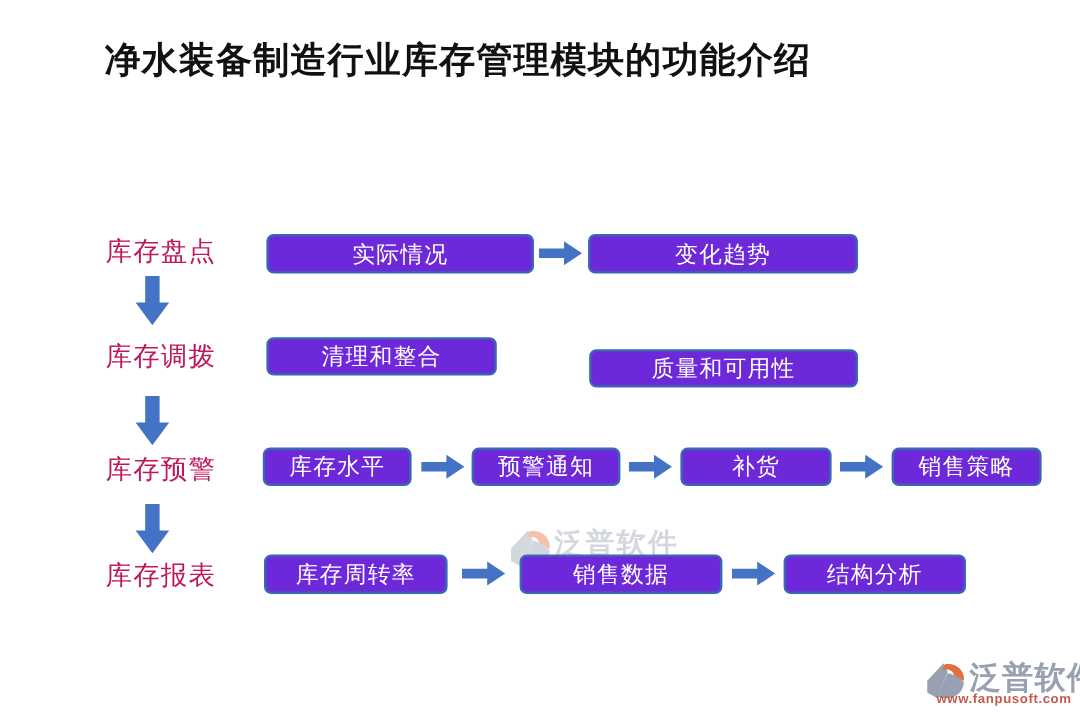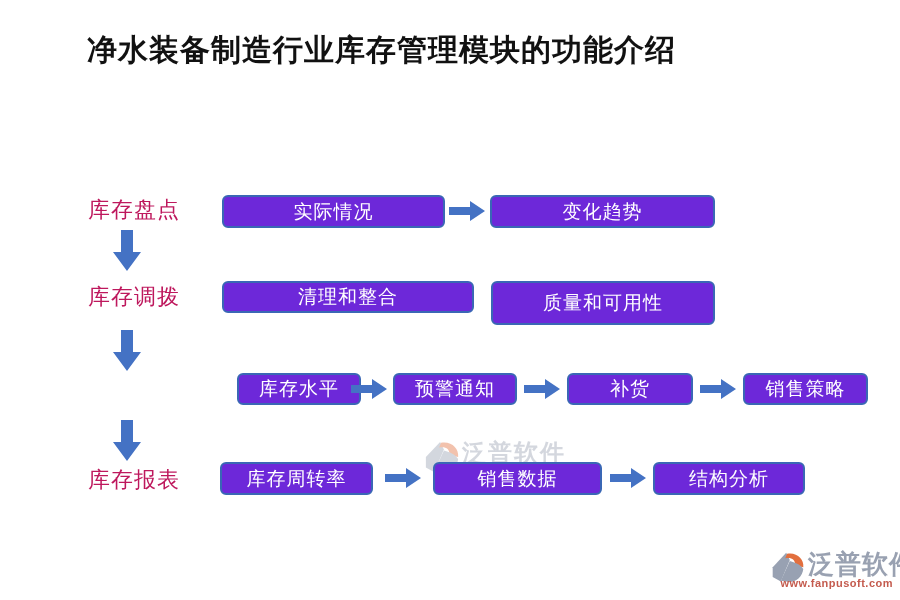--- a/index.html
+++ b/index.html
@@ -59,42 +59,43 @@
       <path d="M3 17 L18 1 L22 9 L12 33 L3 28 Z" fill="#98a1b2"></path>
       <path d="M19 2 C30 0 38 8 37 17 L28 15 C28 8 24 6 17 7 Z" fill="#e26f3e"></path>
       <path d="M37 19 C36 28 28 35 18 33 L12 32 L22 10 C29 12 34 14 37 19 Z" fill="#98a1b2"></path>
     </svg>
     <span class="wm-brand">泛普软件</span>
     <span class="wm-sub">FANPUSOFT</span>
   </div>
 
   <div class="row-label" style="top:195px">库存盘点</div>
   <div class="row-label" style="top:282px">库存调拨</div>
+  <div class="row-label" style="top:376px">库存预警</div>
   <div class="row-label" style="top:465px">库存报表</div>
 
   <svg class="down-arrow" style="top:230px" width="28" height="41" viewBox="0 0 28 41">
     <polygon points="8,0 20,0 20,22 28,22 14,41 0,22 8,22" fill="#4472c4"></polygon>
   </svg>
   <svg class="down-arrow" style="top:330px" width="28" height="41" viewBox="0 0 28 41">
     <polygon points="8,0 20,0 20,22 28,22 14,41 0,22 8,22" fill="#4472c4"></polygon>
   </svg>
   <svg class="down-arrow" style="top:420px" width="28" height="41" viewBox="0 0 28 41">
     <polygon points="8,0 20,0 20,22 28,22 14,41 0,22 8,22" fill="#4472c4"></polygon>
   </svg>
 
   <div class="box" style="left:222px;top:195px;width:223px">实际情况</div>
   <svg class="harrow" style="left:449px;top:201px" width="36" height="20" viewBox="0 0 36 20">
     <polygon points="0,6 21,6 21,0 36,10 21,20 21,14 0,14" fill="#4472c4"></polygon>
   </svg>
   <div class="box" style="left:490px;top:195px;width:225px">变化趋势</div>
 
-  <div class="box" style="left:222px;top:281px;width:252px;height:32px">清理和整合</div>
-  <div class="box" style="left:491px;top:281px;width:224px;height:44px">质量和可用性</div>
+  <div class="box" style="left:222px;top:281px;width:192px;height:32px">清理和整合</div>
+  <div class="box" style="left:491px;top:291px;width:224px;height:32px">质量和可用性</div>
 
-  <div class="box" style="left:237px;top:373px;width:124px;height:32px">库存水平</div>
+  <div class="box" style="left:219px;top:373px;width:124px;height:32px">库存水平</div>
   <svg class="harrow" style="left:351px;top:379px" width="36" height="20" viewBox="0 0 36 20">
     <polygon points="0,6 21,6 21,0 36,10 21,20 21,14 0,14" fill="#4472c4"></polygon>
   </svg>
   <div class="box" style="left:393px;top:373px;width:124px;height:32px">预警通知</div>
   <svg class="harrow" style="left:524px;top:379px" width="36" height="20" viewBox="0 0 36 20">
     <polygon points="0,6 21,6 21,0 36,10 21,20 21,14 0,14" fill="#4472c4"></polygon>
   </svg>
   <div class="box" style="left:567px;top:373px;width:126px;height:32px">补货</div>
   <svg class="harrow" style="left:700px;top:379px" width="36" height="20" viewBox="0 0 36 20">
     <polygon points="0,6 21,6 21,0 36,10 21,20 21,14 0,14" fill="#4472c4"></polygon>

